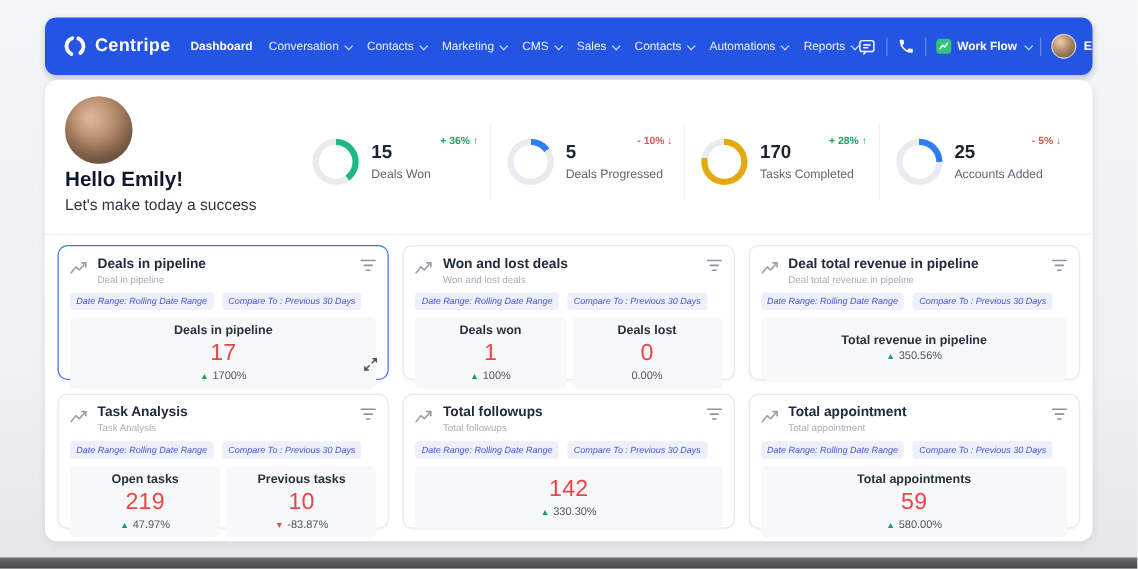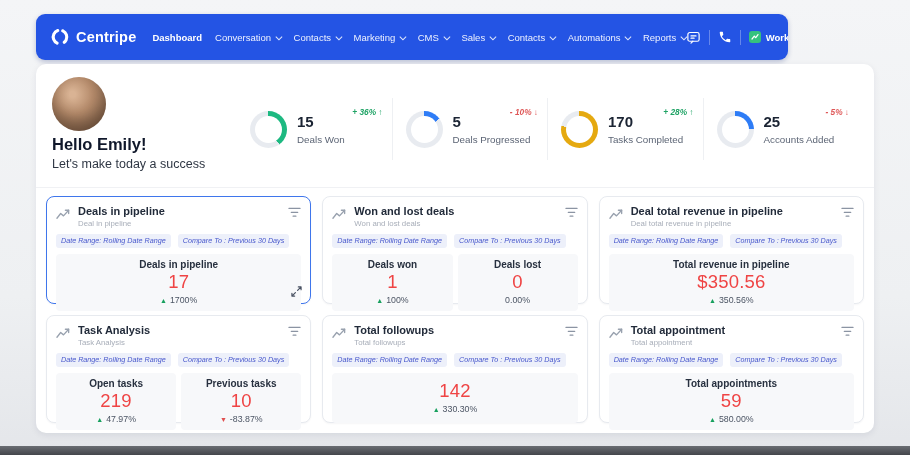--- a/index.html
+++ b/index.html
@@ -6,21 +6,21 @@
   html,body { width:910px; height:455px; }
   body {
     font-family:"Liberation Sans","DejaVu Sans",sans-serif;
     background:linear-gradient(180deg,#f4f5f7 0%,#eef0f2 65%,#e4e6ea 100%);
     position:relative; overflow:hidden;
   }
   .bottom-strip{position:absolute;left:0;bottom:0;width:100%;height:9px;
     background:linear-gradient(180deg,#6a6d73,#44464b);}
 
   
-  .navbar{position:absolute;left:36px;top:14px;width:752px;height:46px;
+  .navbar{position:absolute;left:36px;top:14px;width:838px;height:46px;
     background:#2454e4;border-radius:9px;display:flex;align-items:center;
     padding:0 14px;box-shadow:0 2px 5px rgba(20,40,120,.25);white-space:nowrap;overflow:hidden;}
   .brand{display:flex;align-items:center;gap:6px;margin-right:16px;cursor:pointer;flex:0 0 auto;}
   .brand-name{color:#fff;font-size:14.5px;font-weight:700;letter-spacing:.2px;}
   .nav-items{display:flex;align-items:center;column-gap:13px;flex:0 1 auto;}
   .nav-item{display:flex;align-items:center;gap:4px;color:#eef2ff;font-size:9.5px;
     font-weight:500;cursor:pointer;}
   .nav-item.active{font-weight:700;color:#fff;}
   .chev{width:4.5px;height:4.5px;border-right:1.3px solid rgba(255,255,255,.85);
     border-bottom:1.3px solid rgba(255,255,255,.85);transform:rotate(45deg) translateY(-1px);
@@ -51,21 +51,21 @@
 
   .stats{flex:1;display:flex;align-items:center;margin-top:4px;}
   .stat{flex:1;display:flex;align-items:center;position:relative;padding:0 4px 0 13px;height:62px;}
   .stat + .stat{border-left:1px solid #eef0f3;}
   .donut{width:37px;height:37px;border-radius:50%;position:relative;flex:0 0 auto;
     background:conic-gradient(var(--c) calc(var(--p)*1%), #e8ebf0 0);}
   .donut::after{content:"";position:absolute;inset:5px;background:#fff;border-radius:50%;}
   .stat-text{margin-left:10px;}
   .stat-value{font-size:15px;font-weight:700;color:#1b2433;}
   .stat-label{font-size:9.8px;color:#5c6575;margin-top:4px;}
-  .stat-change{position:absolute;top:9px;right:9px;font-size:8.3px;font-weight:600;font-style:italic;}
+  .stat-change{position:absolute;top:9px;right:9px;font-size:8.3px;font-weight:600;}
   .stat-change.up{color:#1fa365;}
   .stat-change.down{color:#de5656;}
 
   
   .widgets{padding:8px 10px;display:grid;grid-template-columns:repeat(3,1fr);
     grid-auto-rows:108px;gap:11px;}
   .card{border:1px solid #e7eaef;border-radius:8px;background:#fff;
     padding:8px 9px 8px;position:relative;box-shadow:0 1px 2px rgba(16,24,40,.04);cursor:pointer;}
   .card.selected{border:1.4px solid #3f76ec;}
   .card-head{display:flex;align-items:flex-start;gap:7px;}
@@ -320,21 +320,20 @@
               <line x1="5.5" y1="10" x2="8.5" y2="10"></line>
       </svg>
     </div>
     <div class="badges">
       <span class="badge">Date Range: Rolling Date Range</span>
       <span class="badge">Compare To : Previous 30 Days</span>
     </div>
     <div class="card-body">
   <div class="metric">
     <div class="m-label">Total revenue in pipeline</div>
-    <div class="m-value">$350.56</div>
     <div class="m-change">
       <span class="tri up">▲</span><span class="m-change-text">350.56%</span>
     </div>
   </div>
 </div>
 
   </article>
 
   <article class="card">
     <div class="card-head">

